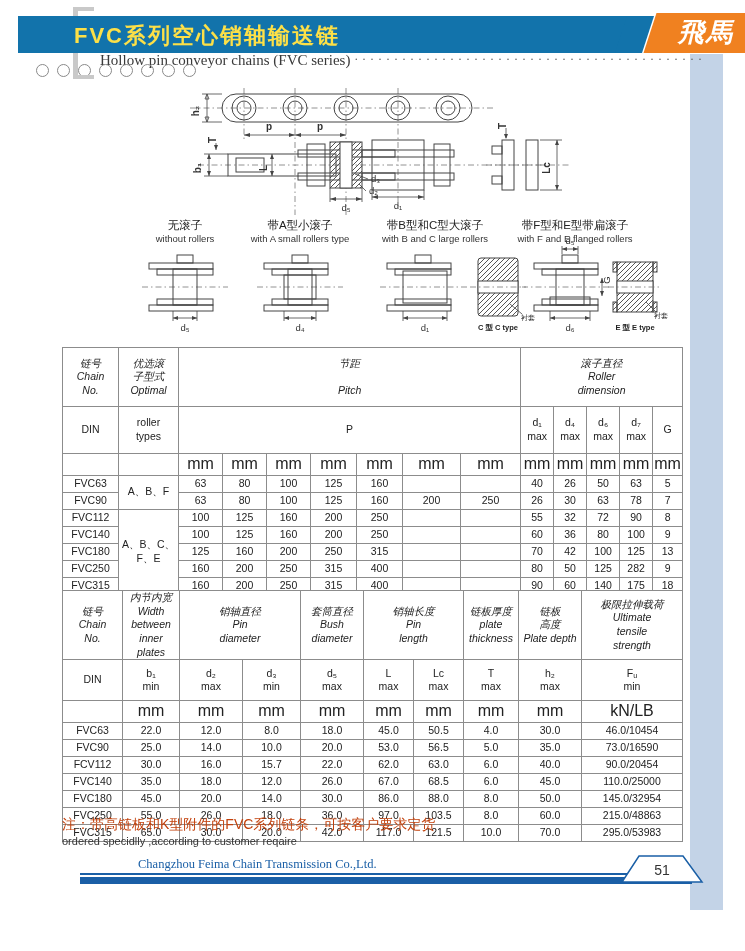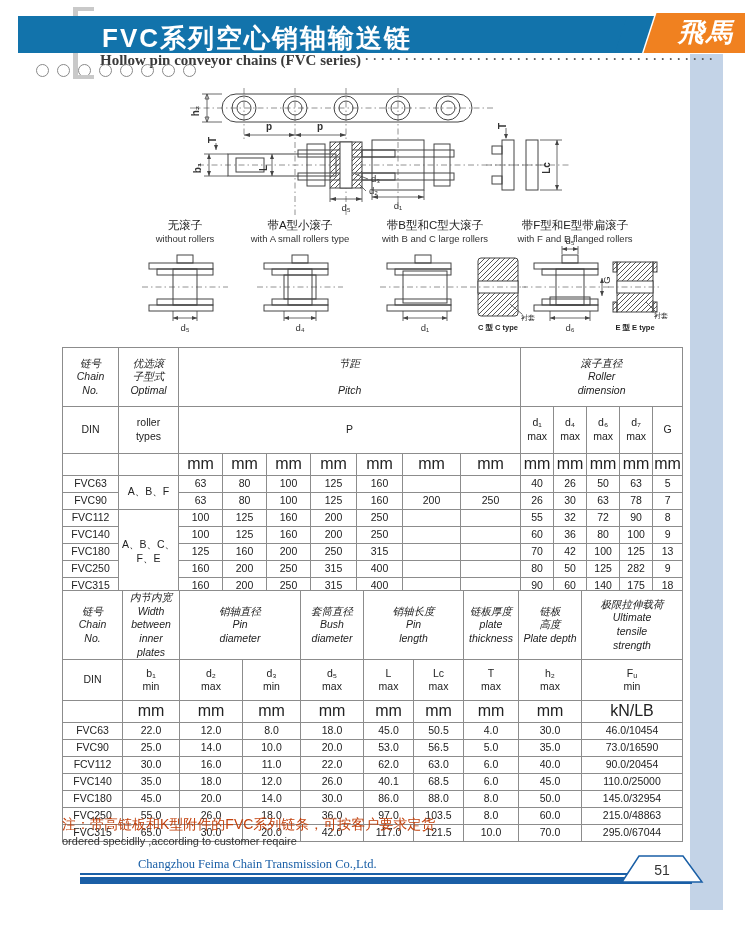--- a/index.html
+++ b/index.html
@@ -4,27 +4,27 @@
 <style>
   html,body{margin:0;padding:0;background:#e8e8e8;}
   #page{position:relative;width:745px;height:951px;background:#ffffff;overflow:hidden;
         font-family:"Liberation Sans",sans-serif;color:#222;}
   
   .bracket{position:absolute;left:73px;top:7px;width:16px;height:64px;
            border-left:5px solid #c9c9c9;border-top:4px solid #c9c9c9;border-bottom:4px solid #c9c9c9;z-index:1;}
   .banner{position:absolute;left:18px;top:16px;width:612px;height:37px;background:var(--banner_blue,#1273ab);z-index:2;}
   .banner-end{position:absolute;left:621px;top:16px;width:27px;height:37px;background:var(--banner_blue,#1273ab);
               transform:skewX(-18deg);z-index:2;}
-  .banner-title{display:block;padding:5px 0 0 84px;color:#ffffff;font-size:26px;font-weight:bold;letter-spacing:2px;}
+  .banner-title{display:block;padding:5px 0 0 56px;color:#fde047;font-size:22px;font-weight:bold;letter-spacing:2px;}
   .logo{position:absolute;left:650px;top:13px;width:112px;height:40px;background:var(--orange,#f08120);
         transform:skewX(-18deg);z-index:3;}
   .logo-text{display:block;transform:skewX(18deg);text-align:center;color:#fff;
              font-family:"Liberation Serif",serif;font-weight:bold;font-style:italic;font-size:26px;line-height:40px;letter-spacing:2px;}
   .right-strip{position:absolute;left:690px;top:54px;width:33px;height:856px;background:var(--strip_blue,#c3d3e7);}
-  .subtitle-row{position:absolute;left:100px;top:52px;font-family:"Liberation Serif",serif;font-size:15px;color:#3a3a3a;white-space:nowrap;font-weight:bold;}
+  .subtitle-row{position:absolute;left:100px;top:52px;font-family:"Liberation Serif",serif;font-size:15px;color:#3a3a3a;white-space:nowrap;}
   .dots{font-size:12px;letter-spacing:4px;color:#555;vertical-align:2px;}
   .circles{position:absolute;left:36px;top:64px;display:flex;gap:8px;}
   .circles span{width:11px;height:11px;border:1.5px solid #8a8a8a;border-radius:50%;}
   
   svg text{font-family:"Liberation Sans",sans-serif;fill:#333;}
   .main-diagram{position:absolute;left:150px;top:78px;overflow:visible;}
   .roller-diagrams{position:absolute;left:130px;top:218px;overflow:visible;}
   .dline{stroke:#444;stroke-width:1;fill:none;}
   .cline{stroke:#777;stroke-width:0.8;stroke-dasharray:6 3 1.5 3;fill:none;}
   .dim{stroke:#444;stroke-width:0.8;fill:none;}
@@ -564,35 +564,35 @@
           <td>53.0</td>
           <td>56.5</td>
           <td>5.0</td>
           <td>35.0</td>
           <td>73.0/16590</td>
         </tr>
         <tr>
           <td>FCV112</td>
           <td>30.0</td>
           <td>16.0</td>
-          <td>11.0</td>
+          <td>15.7</td>
           <td>22.0</td>
           <td>62.0</td>
           <td>63.0</td>
           <td>6.0</td>
           <td>40.0</td>
           <td>90.0/20454</td>
         </tr>
         <tr>
           <td>FVC140</td>
           <td>35.0</td>
           <td>18.0</td>
           <td>12.0</td>
           <td>26.0</td>
-          <td>40.1</td>
+          <td>67.0</td>
           <td>68.5</td>
           <td>6.0</td>
           <td>45.0</td>
           <td>110.0/25000</td>
         </tr>
         <tr>
           <td>FVC180</td>
           <td>45.0</td>
           <td>20.0</td>
           <td>14.0</td>
@@ -618,21 +618,21 @@
         <tr>
           <td>FVC315</td>
           <td>65.0</td>
           <td>30.0</td>
           <td>20.0</td>
           <td>42.0</td>
           <td>117.0</td>
           <td>121.5</td>
           <td>10.0</td>
           <td>70.0</td>
-          <td>295.0/67044</td>
+          <td>295.0/53983</td>
         </tr>
       </tbody>
   </table>
 
   <div class="note">
     <div class="note-cn">注：带高链板和K型附件的FVC系列链条，可按客户要求定货</div>
     <div class="note-en">ordered specidlly ,according to customer reqaire</div>
   </div>
 
   <div class="company-en">Changzhou Feima Chain Transmission Co.,Ltd.</div>

